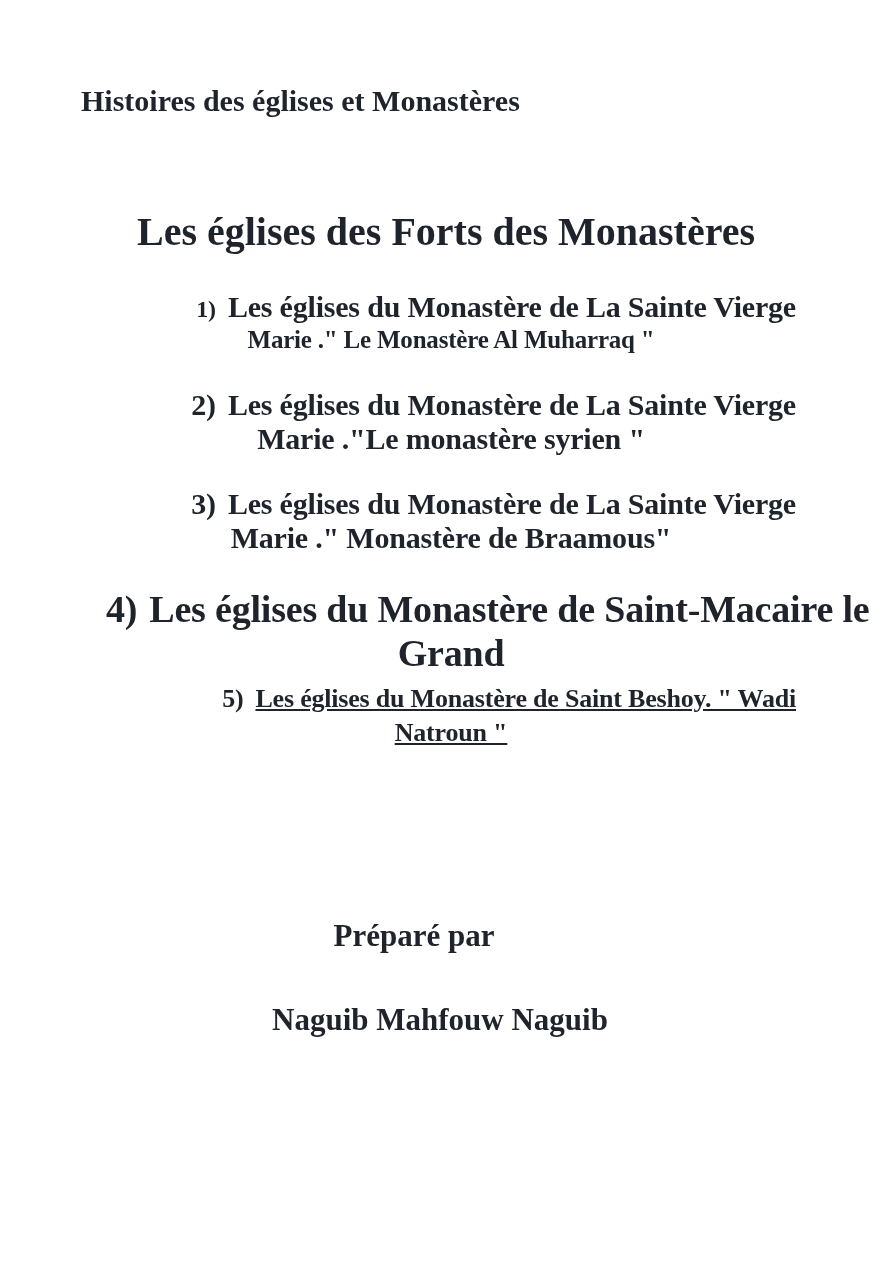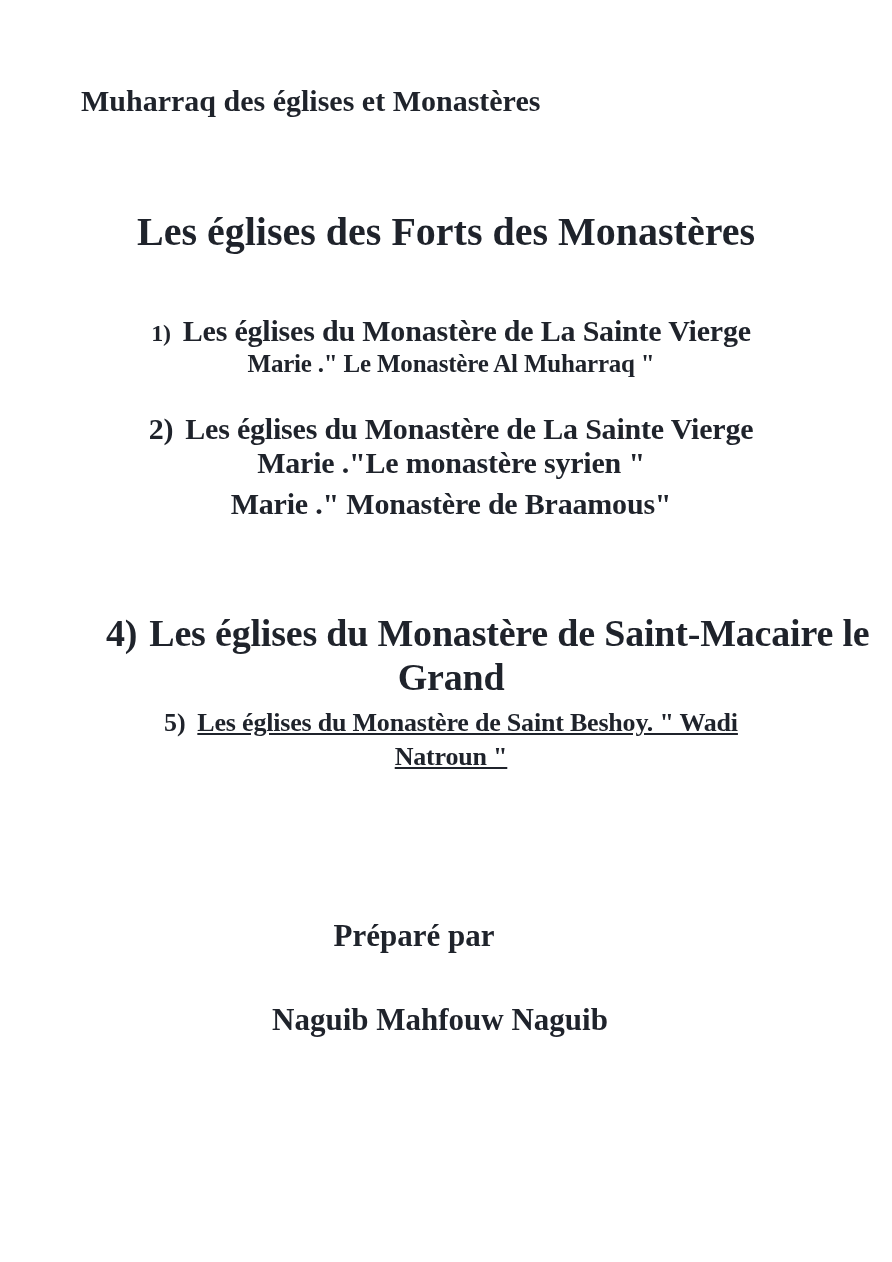--- a/index.html
+++ b/index.html
@@ -4,44 +4,45 @@
 <style>
   html, body { margin: 0; padding: 0; background: #ffffff; }
   body { width: 892px; height: 1262px; position: relative; overflow: hidden;
          font-family: "Liberation Serif", "DejaVu Serif", serif; color: #1f232b; }
   .abs { position: absolute; }
   .main-title { left: 81px; top: 84px; font-size: 30px; font-weight: bold; white-space: nowrap; }
   .sub-title { left: 0; width: 892px; top: 208px; text-align: center; font-size: 40px; font-weight: bold; }
   .item { position: absolute; left: 106px; width: 690px; font-weight: bold; text-align: center;
           font-stretch: condensed; letter-spacing: -0.2px; }
   .item .line { display: block; white-space: nowrap; }
-  .item .l1 { text-align: center; margin-top: 24px; }
+  .item .l1 { text-align: right; }
   .num { display: inline-block; margin-right: 12px; }
   .prep { left: 0; width: 828px; top: 918px; text-align: center; font-size: 31px; font-weight: bold; }
   .author { left: 0; width: 880px; top: 1002px; text-align: center; font-size: 31px; font-weight: bold; }
 </style>
 </head>
 <body>
 
 <div>
-  <div class="abs main-title">Muharraq des églises et Monastères</div>
+  <div class="abs main-title">Histoires des églises et Monastères</div>
   <div class="abs sub-title">Les églises des Forts des Monastères</div>
 
   <div>
     <div class="item" style="top:290px;font-size:30px;">
       <span class="line l1"><span class="num" style="font-size:24px;">1)</span><span>Les églises du Monastère de La Sainte Vierge</span></span>
       <span class="line" style="font-size:25px;margin-top:2px;">Marie ." Le Monastère Al Muharraq "</span>
     </div>
 
     <div class="item" style="top:388px;font-size:30px;">
       <span class="line l1"><span class="num">2)</span><span>Les églises du Monastère de La Sainte Vierge</span></span>
       <span class="line" style="margin-top:0px;">Marie ."Le monastère syrien "</span>
     </div>
 
     <div class="item" style="top:487px;font-size:30px;">
+      <span class="line l1"><span class="num">3)</span><span>Les églises du Monastère de La Sainte Vierge</span></span>
       <span class="line">Marie ." Monastère de Braamous"</span>
     </div>
 
     <div class="item" style="top:587px;font-size:38px;">
       <span class="line l1"><span class="num">4)</span><span>Les églises du Monastère de Saint-Macaire le</span></span>
       <span class="line">Grand</span>
     </div>
 
     <div class="item" style="top:684px;font-size:26px;text-decoration:underline;">
       <span class="line l1"><span class="num">5)</span><span>Les églises du Monastère de Saint Beshoy. " Wadi</span></span>

